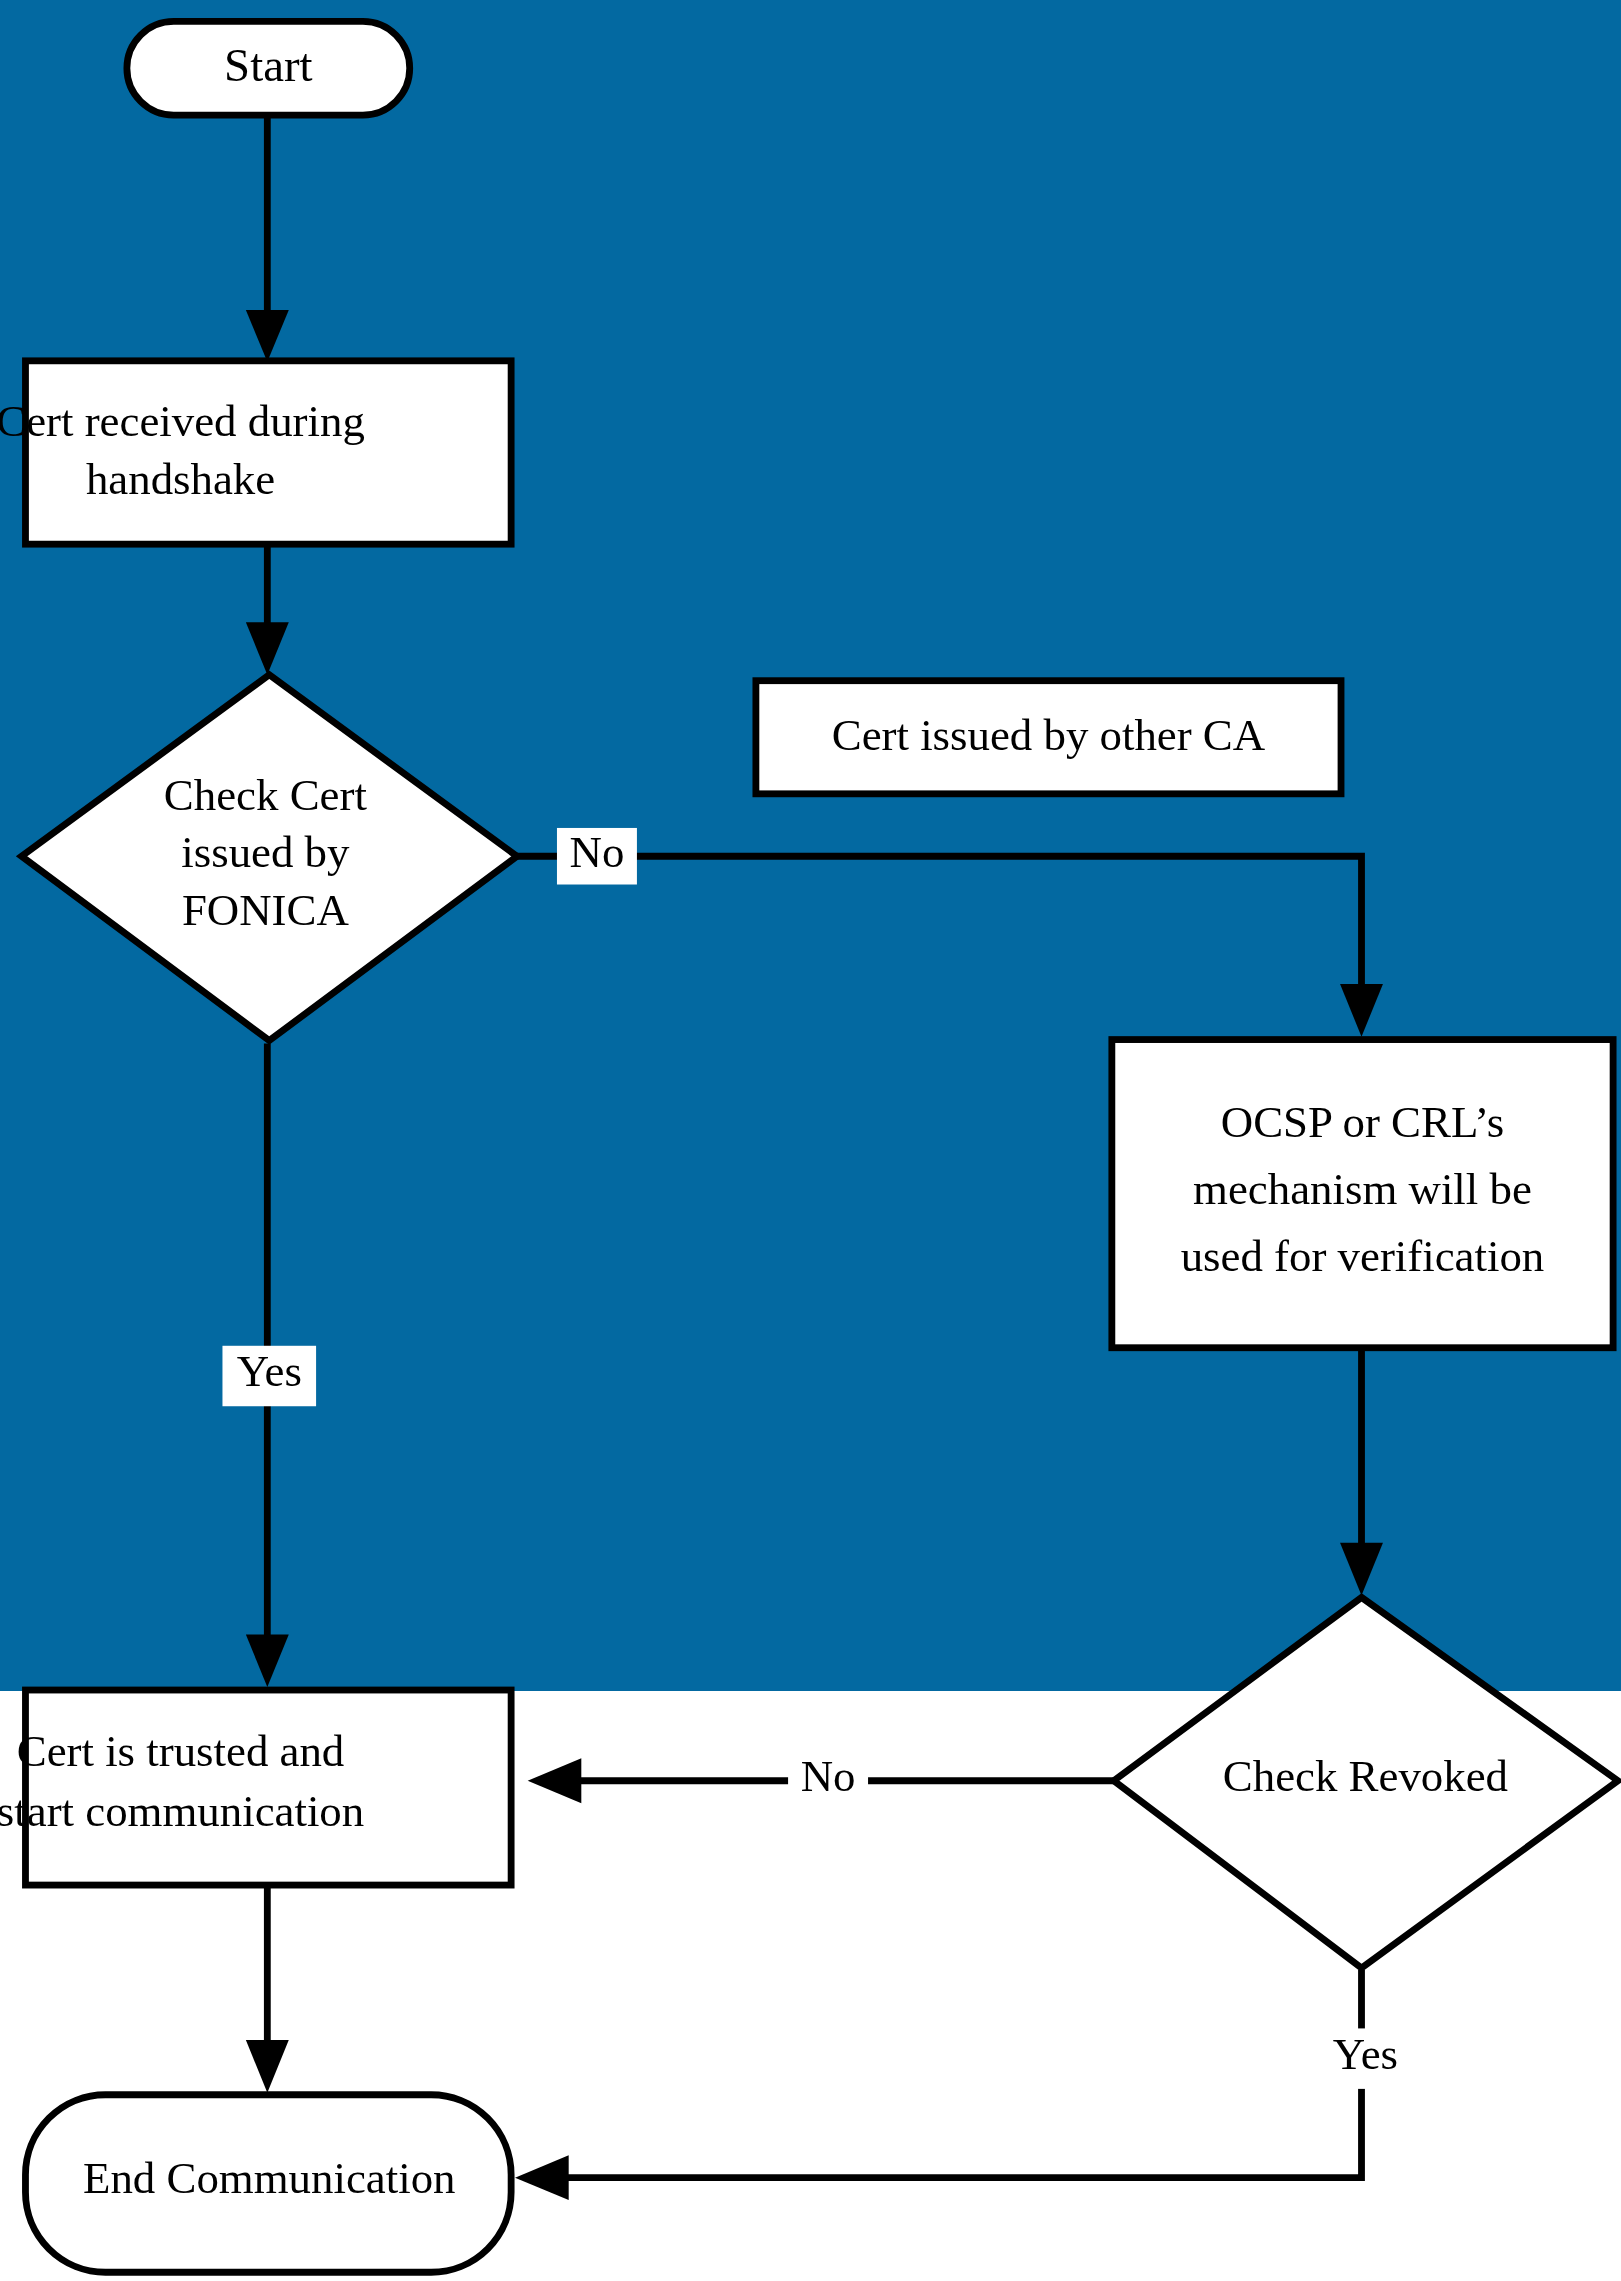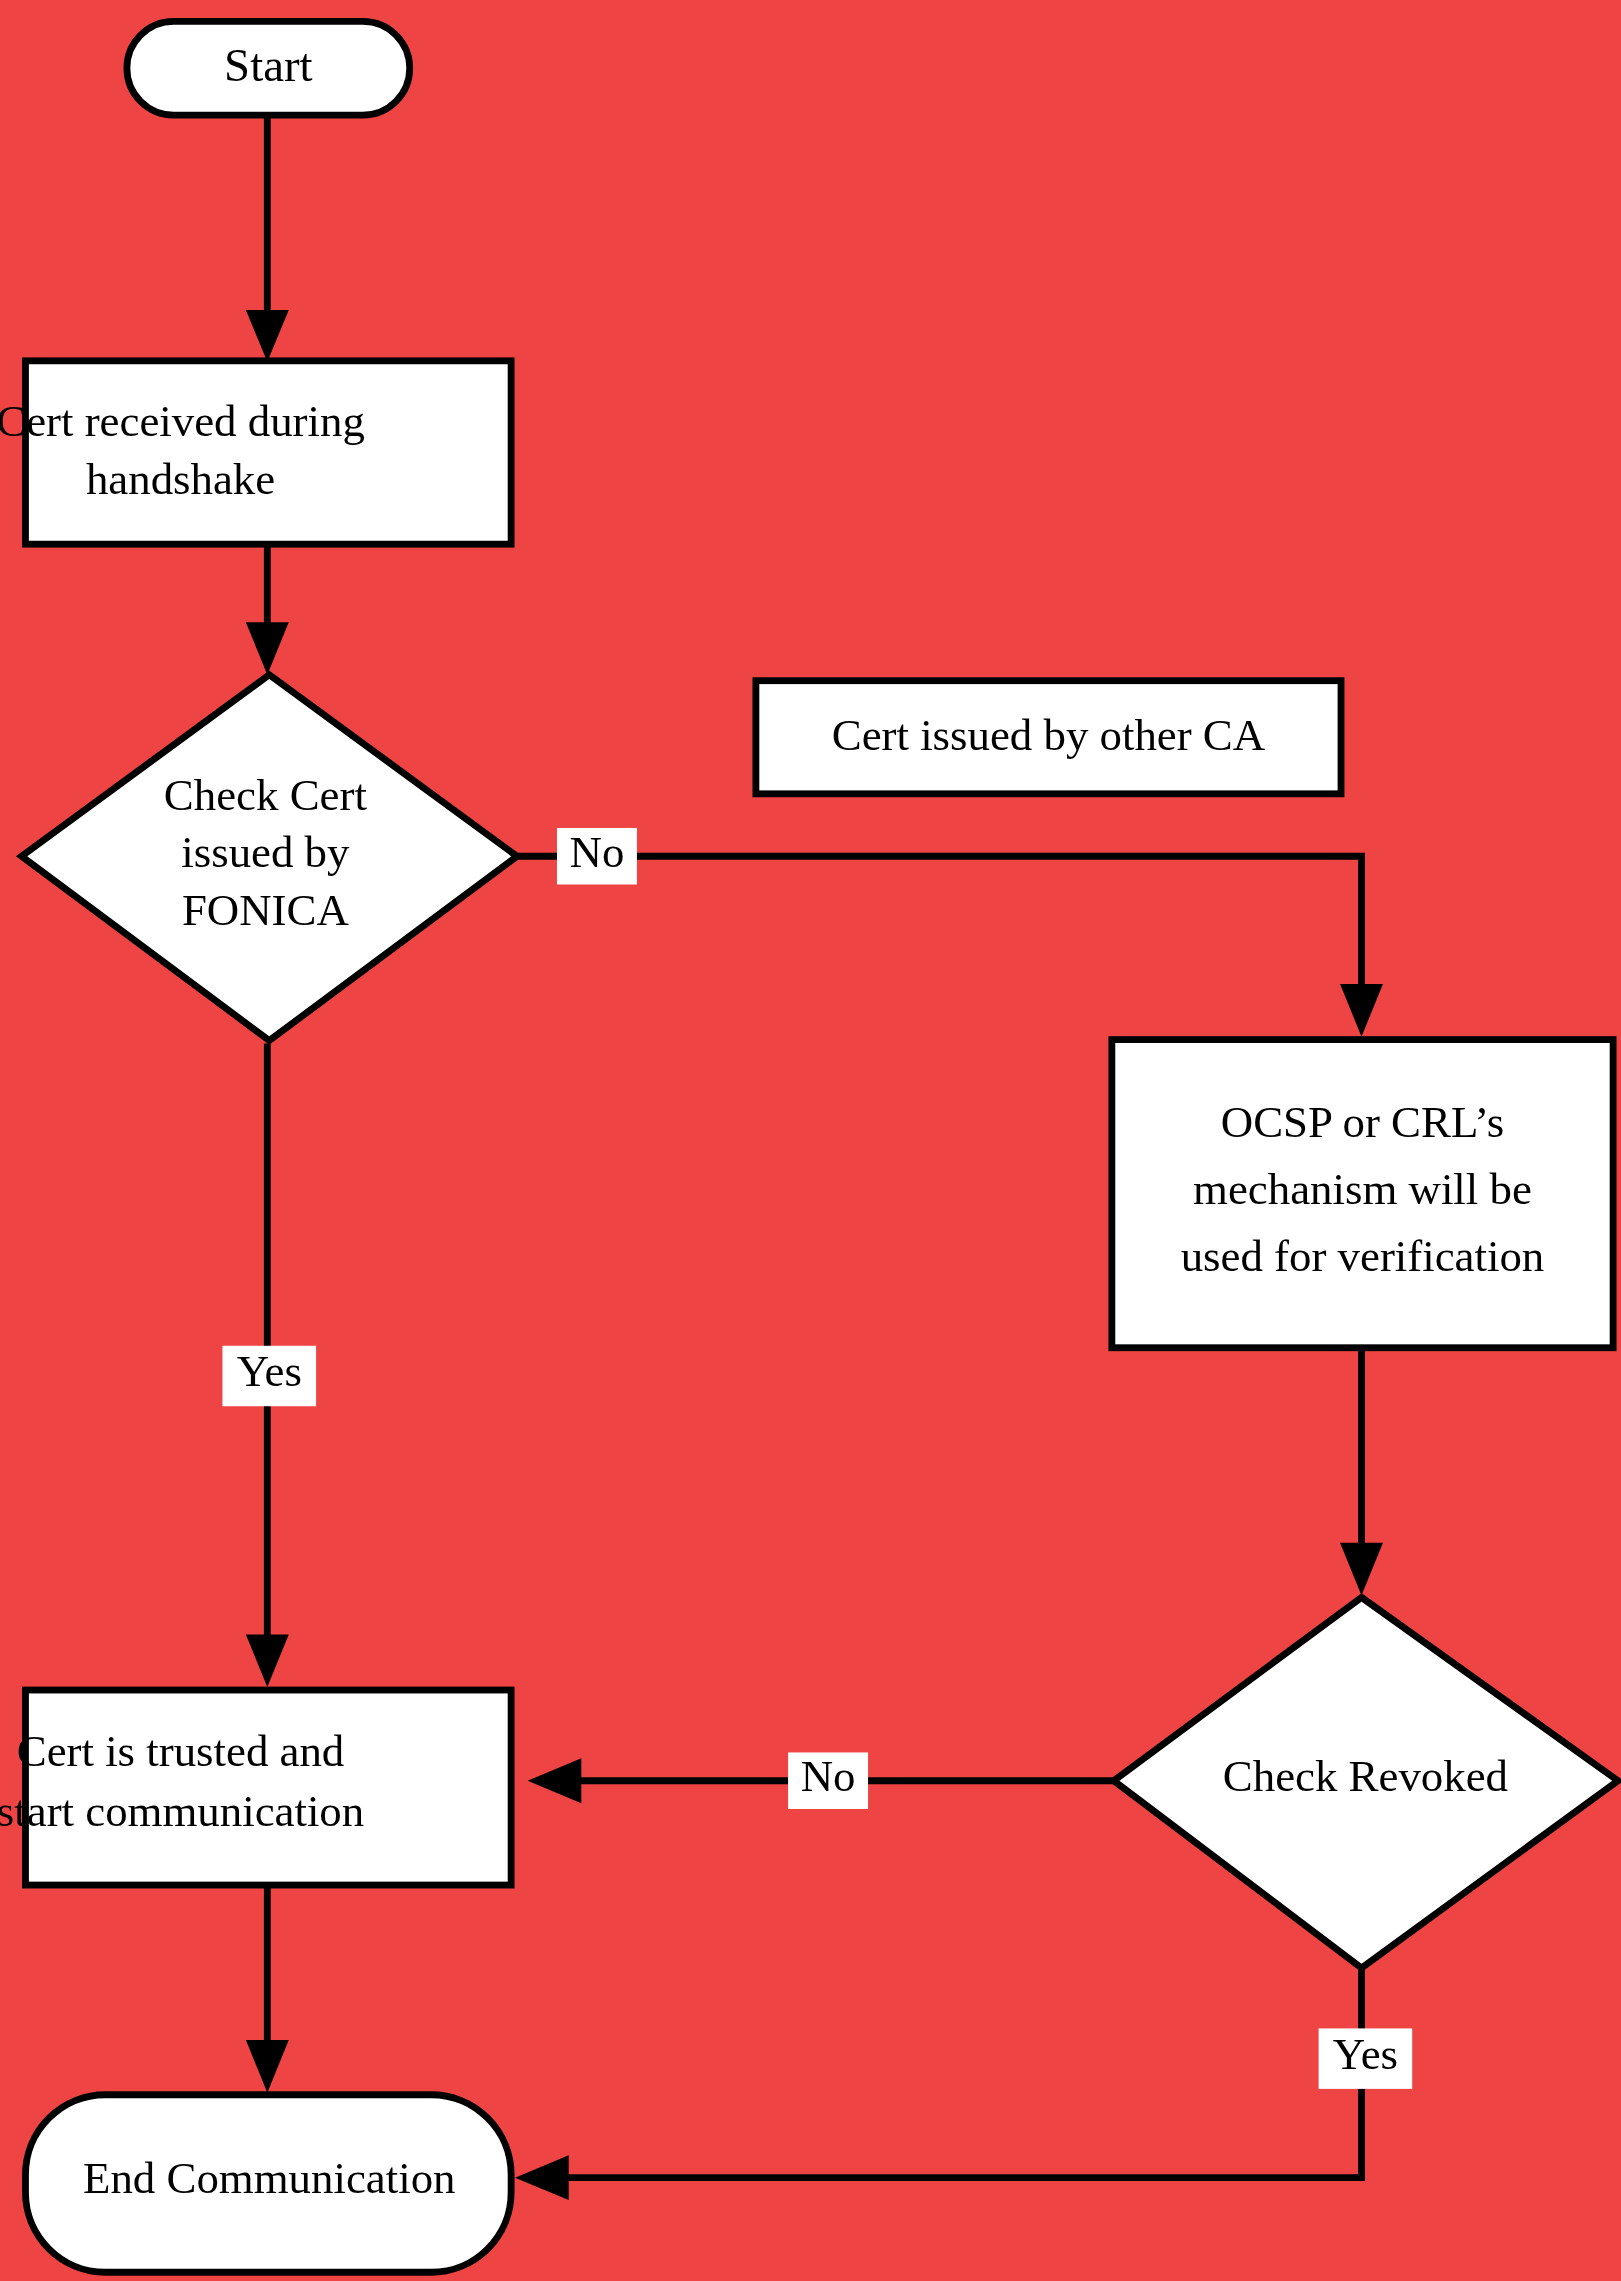--- a/index.html
+++ b/index.html
@@ -9,22 +9,22 @@
   }
   body {
     width: 1622px;
     height: 2281px;
     font-family: "Liberation Serif", "DejaVu Serif", serif;
     overflow: hidden;
   }
   #flowchart-root {
     position: relative;
     width: 1622px;
-    height: 2281px;
-    background: #ef4444;
+    height: 1691px;
+    background: #0369a1;
     text-decoration: underline;
   }
   svg#flow-svg {
     display: block;
     width: 1622px;
     height: 2281px;
   }
   .node-shape {
     fill: #ffffff;
     stroke: #000000;

